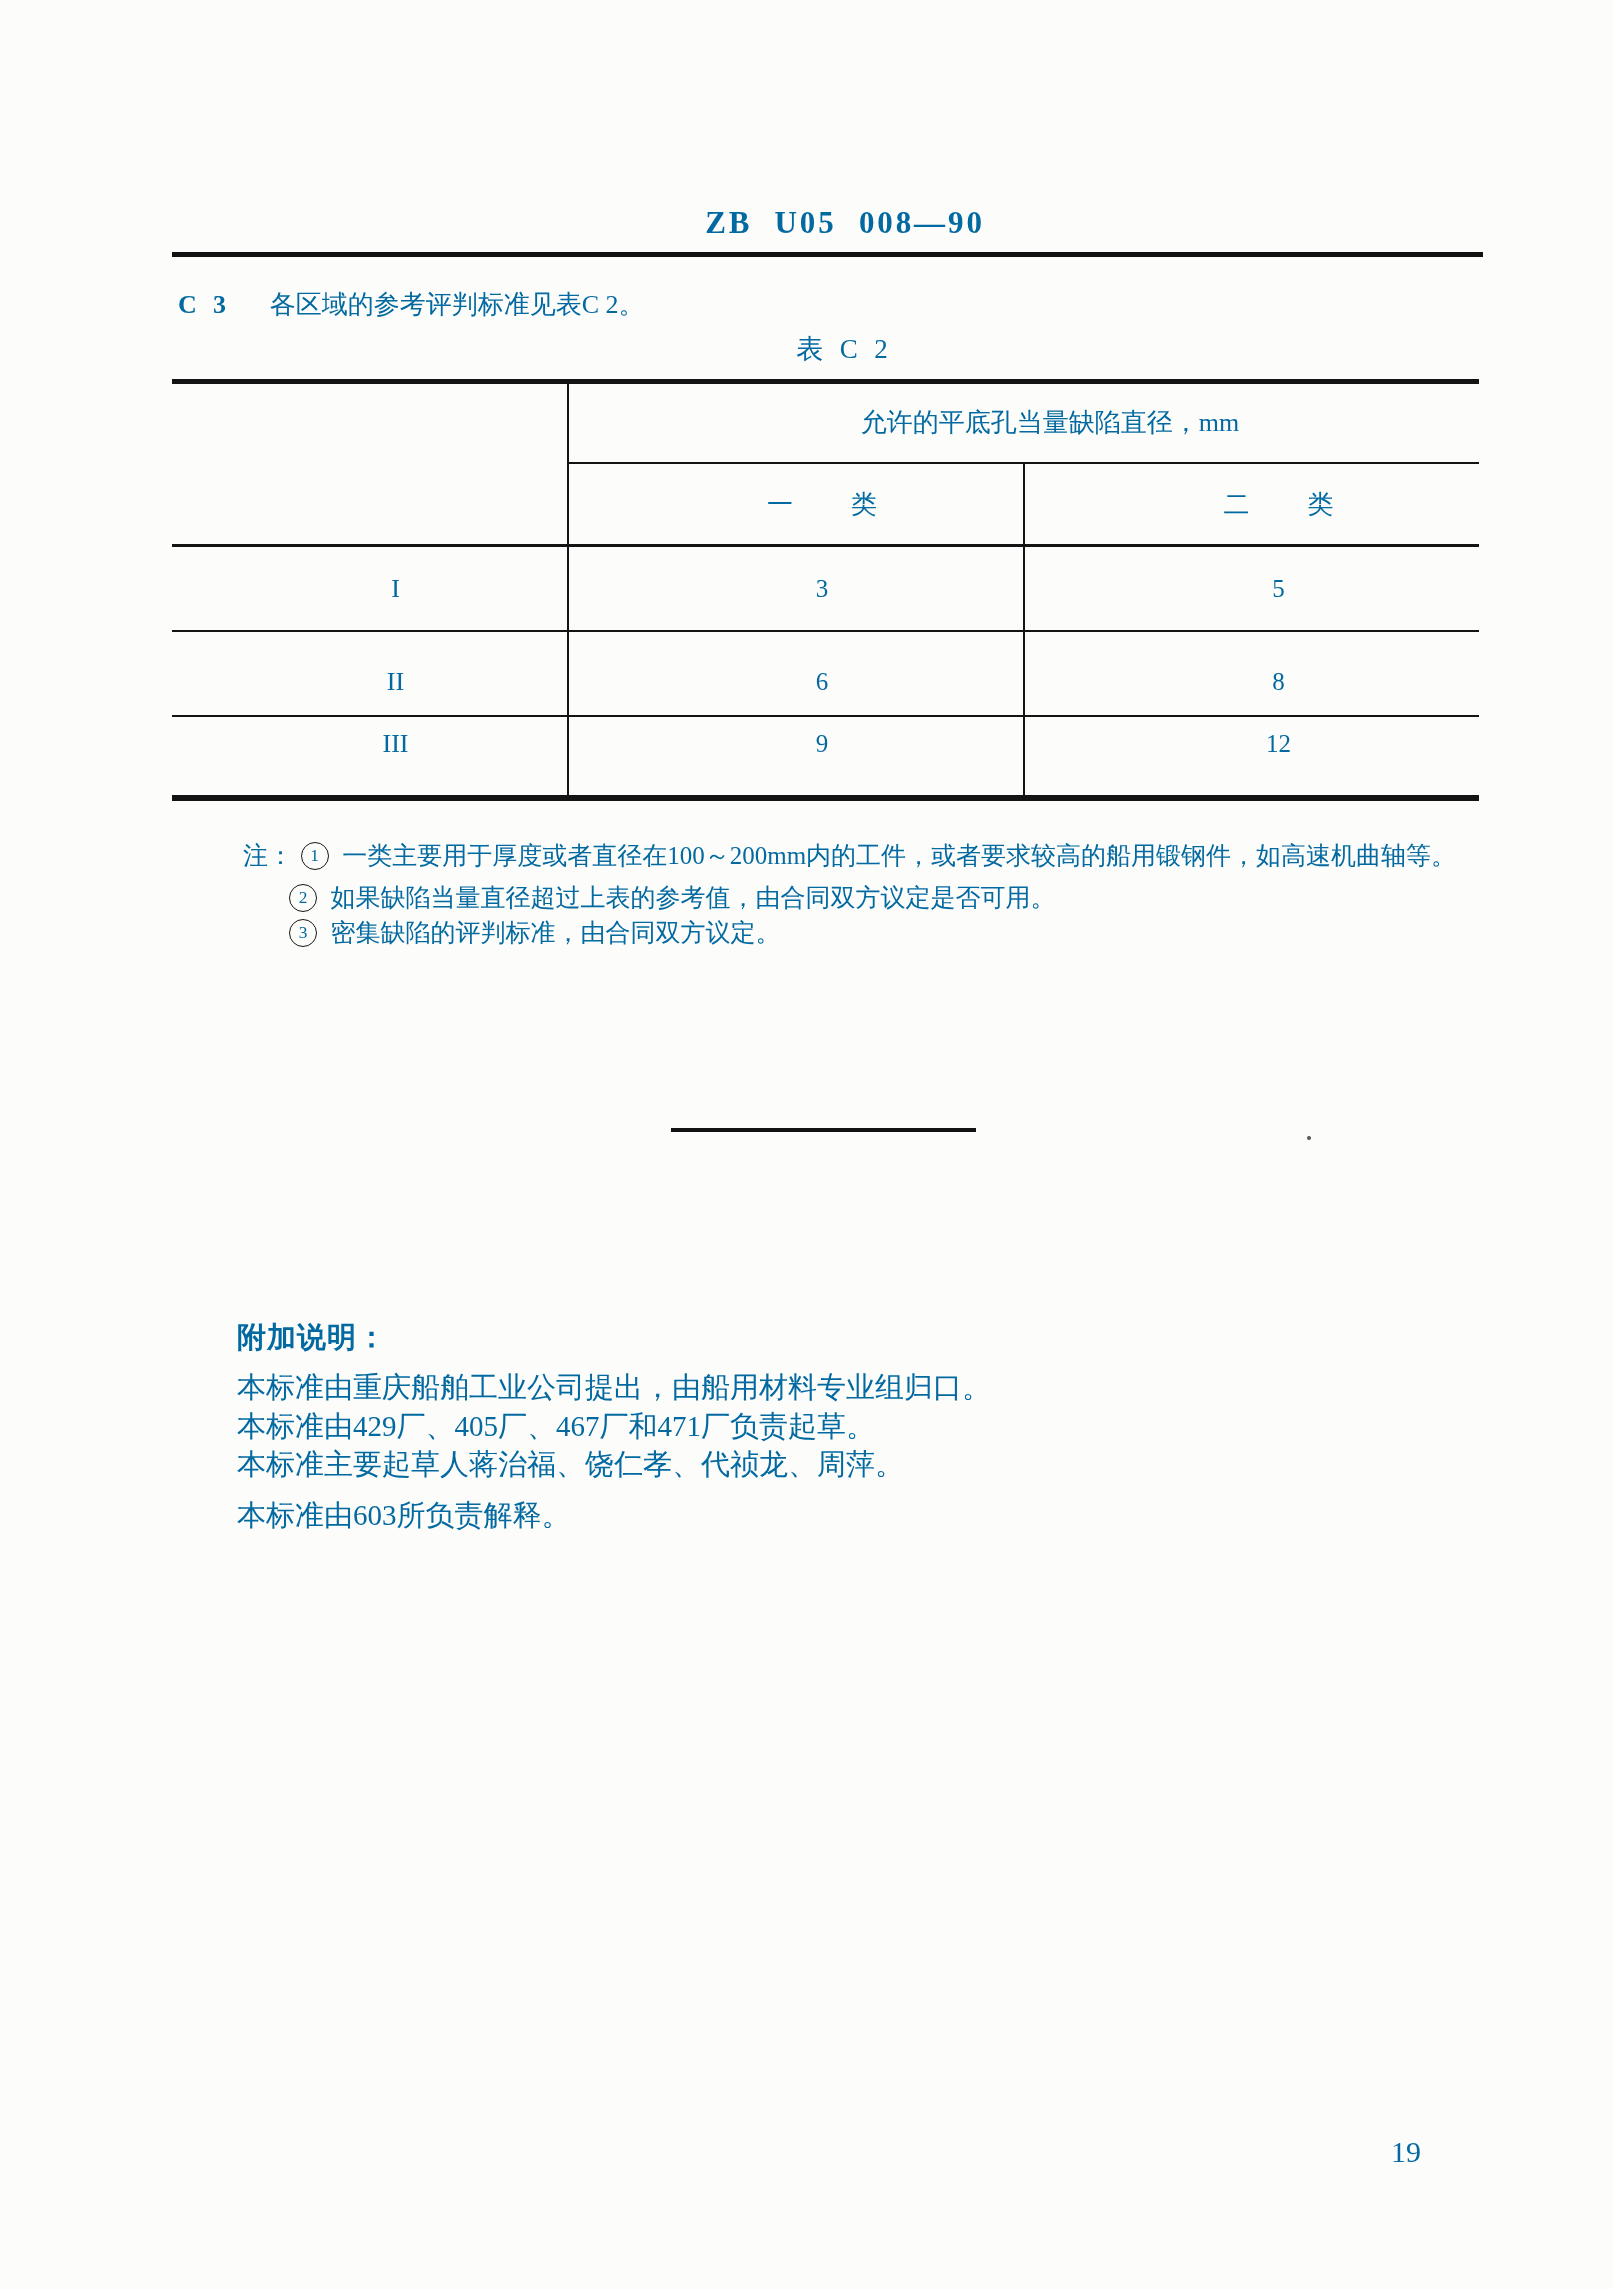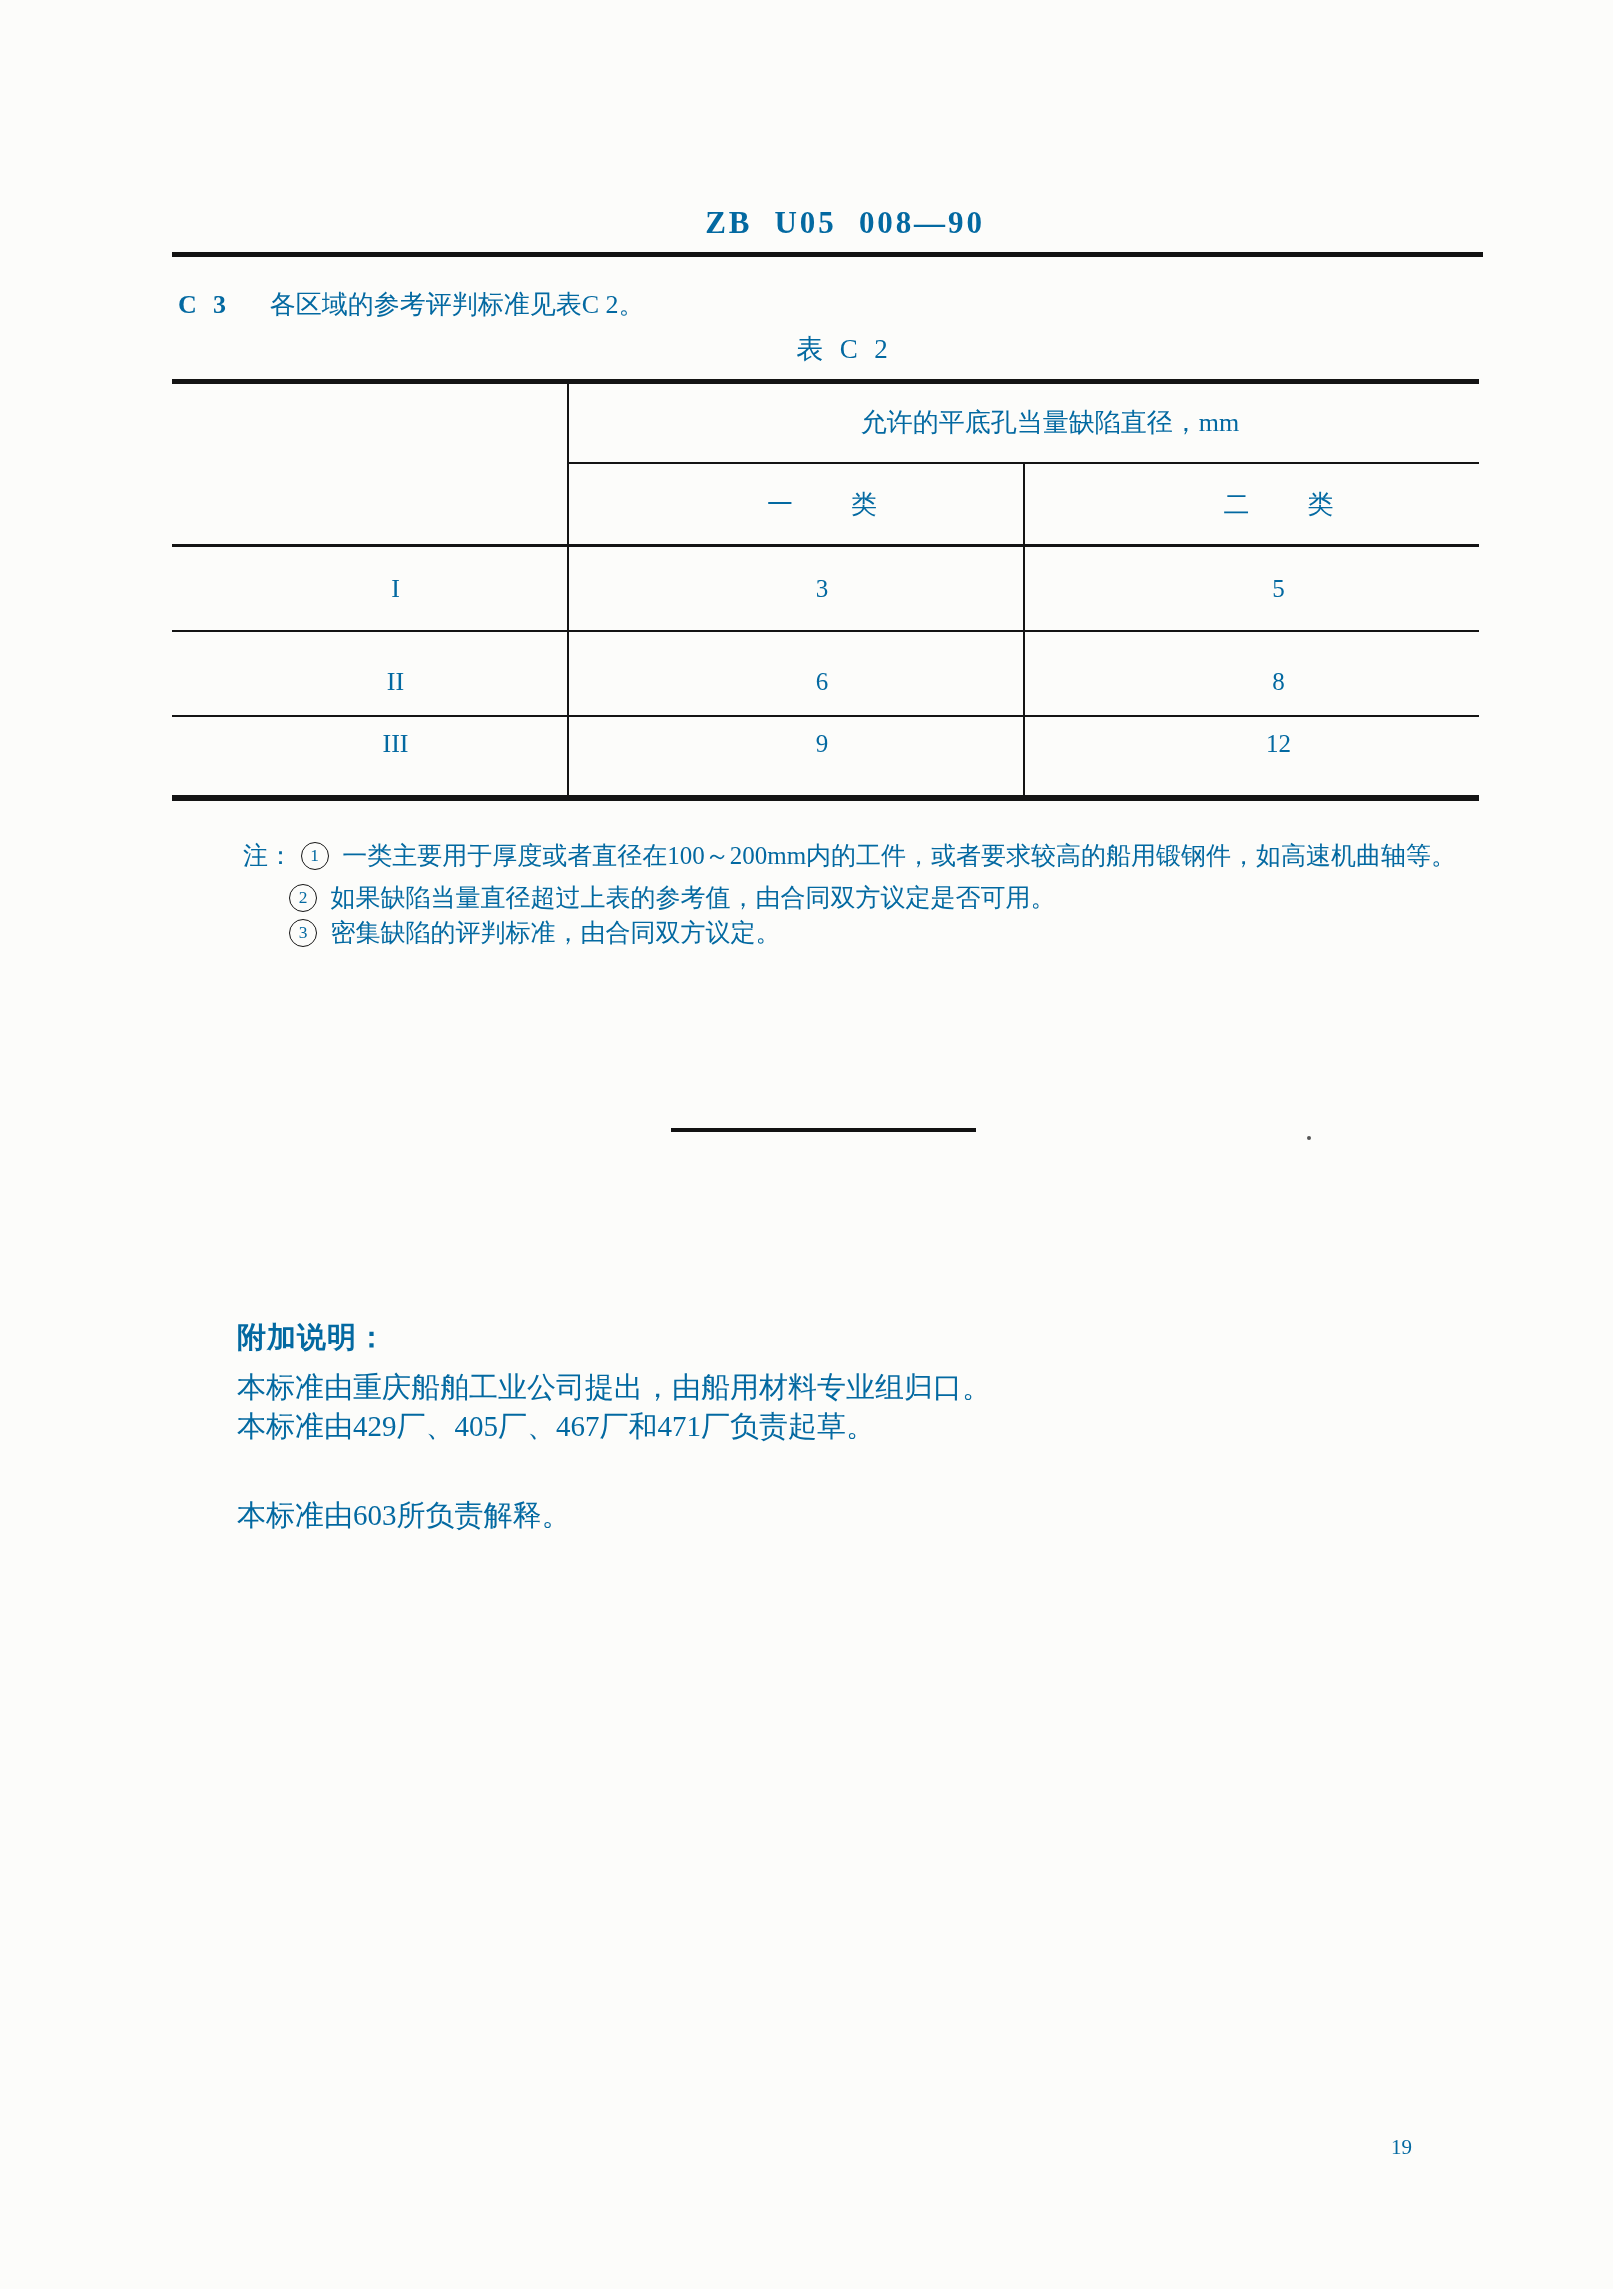--- a/index.html
+++ b/index.html
@@ -82,21 +82,21 @@
 
   
   .appendix-heading { top:1323px; left:237px; font-size:29px; font-weight:bold; letter-spacing:1px; white-space:nowrap; }
   .app-line { left:237px; font-size:29px; white-space:nowrap; }
   .app-1 { top:1373px; }
   .app-2 { top:1412px; }
   .app-3 { top:1450px; }
   .app-4 { top:1489px;margin-top:12px; }
 
   
-  .page-number { top:2137px; left:1391px; font-size:21px; }
+  .page-number { top:2137px; left:1391px; font-size:30px; }
 </style>
 </head>
 <body>
 
 <div class="page">
 
   <div class="abs header-code">ZB U05 008—90</div>
   <div class="abs header-rule"></div>
 
   <div class="abs c3-line">
@@ -150,18 +150,19 @@
   <div class="note-line note-3">
     <span class="cnum">3</span>
     <span>密集缺陷的评判标准，由合同双方议定。</span>
   </div>
 
   <div class="abs mid-divider"></div>
 
   <div class="abs appendix-heading">附加说明：</div>
   <div class="abs app-line app-1">本标准由重庆船舶工业公司提出，由船用材料专业组归口。</div>
   <div class="abs app-line app-2">本标准由429厂、405厂、467厂和471厂负责起草。</div>
+  <div class="abs app-line app-3">本标准主要起草人蒋治福、饶仁孝、代祯龙、周萍。</div>
   <div class="abs app-line app-4">本标准由603所负责解释。</div>
 
   <div class="abs page-number">19</div>
 
 </div>
 
 
 </body></html>

